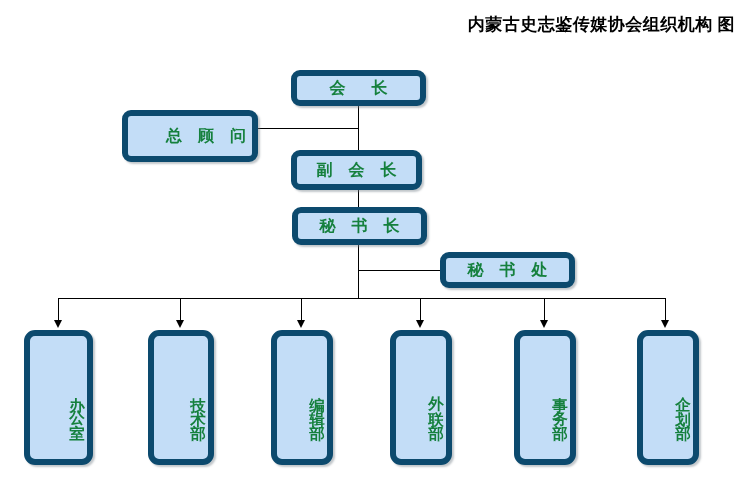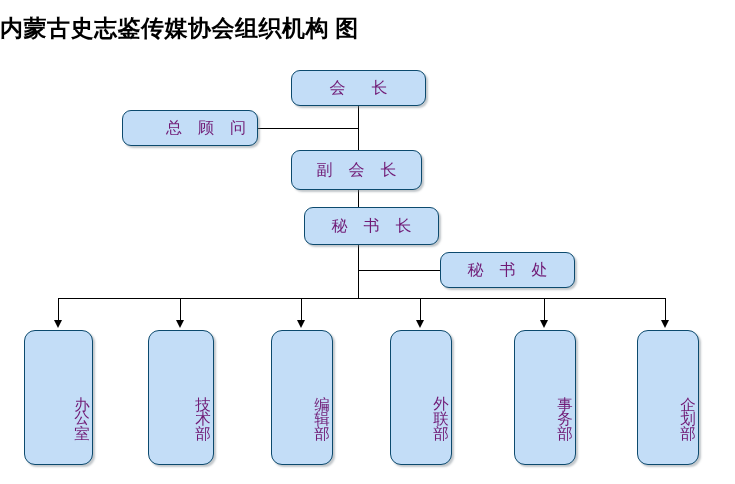--- a/index.html
+++ b/index.html
@@ -17,43 +17,43 @@
     background: #ffffff;
     overflow: hidden;
   }
 
   
   #chart-title {
     position: absolute;
     left: 0;
     top: 13px;
     width: 735px;
-    text-align: left;
+    text-align: right;
     font-family: "Liberation Serif", "DejaVu Serif", serif;
     font-weight: bold;
-    font-size: 23px;
+    font-size: 17px;
     letter-spacing: 0.5px;
     color: #000000;
     white-space: pre;
   }
 
   
   .node {
     position: absolute;
     box-sizing: border-box;
     background: #c3ddf7;
-    border: 1px solid #0c4a6e;
+    border: 6px solid #0c4a6e;
     border-radius: 9px;
     box-shadow: 2px 2px 2px rgba(120,130,140,0.45);
     display: flex;
     align-items: center;
     justify-content: center;
-    color: #701a75;
+    color: #15803d;
     font-family: "Liberation Serif", "DejaVu Serif", serif;
-    font-weight: normal;
+    font-weight: bold;
   }
 
   
   .node.horiz {
     font-size: 16px;
     letter-spacing: 6px;
     text-indent: 6px;
     white-space: pre;
   }
 
@@ -121,25 +121,25 @@
   <div class="arrow-down" style="left:416px; top:320px;"></div>
 
   <div class="line-v" style="left:544px; top:298px; height:24px;"></div>
   <div class="arrow-down" style="left:540px; top:320px;"></div>
 
   <div class="line-v" style="left:665px; top:298px; height:24px;"></div>
   <div class="arrow-down" style="left:661px; top:320px;"></div>
 
   <div class="node horiz" style="left:291px; top:70px; width:135px; height:36px;">会  长</div>
 
-  <div class="node horiz" style="left:122px; top:110px; width:136px; height:36px;padding-left:32px;">总 顾 问</div>
+  <div class="node horiz" style="left:122px; top:110px; width:136px; height:52px;padding-left:32px;">总 顾 问</div>
 
   <div class="node horiz" style="left:291px; top:150px; width:131px; height:40px;">副 会 长</div>
 
-  <div class="node horiz" style="left:304px; top:207px; width:135px; height:38px;">秘 书 长</div>
+  <div class="node horiz" style="left:292px; top:207px; width:135px; height:38px;">秘 书 长</div>
 
   <div class="node horiz" style="left:440px; top:252px; width:135px; height:36px;">秘 书 处</div>
 
   <div class="node vert" style="left:24px; top:330px; width:69px; height:135px;">办公室</div>
 
   <div class="node vert" style="left:148px; top:330px; width:66px; height:135px;">技术部</div>
 
   <div class="node vert" style="left:271px; top:330px; width:62px; height:135px;">编辑部</div>
 
   <div class="node vert" style="left:390px; top:330px; width:62px; height:135px;">外联部</div>

